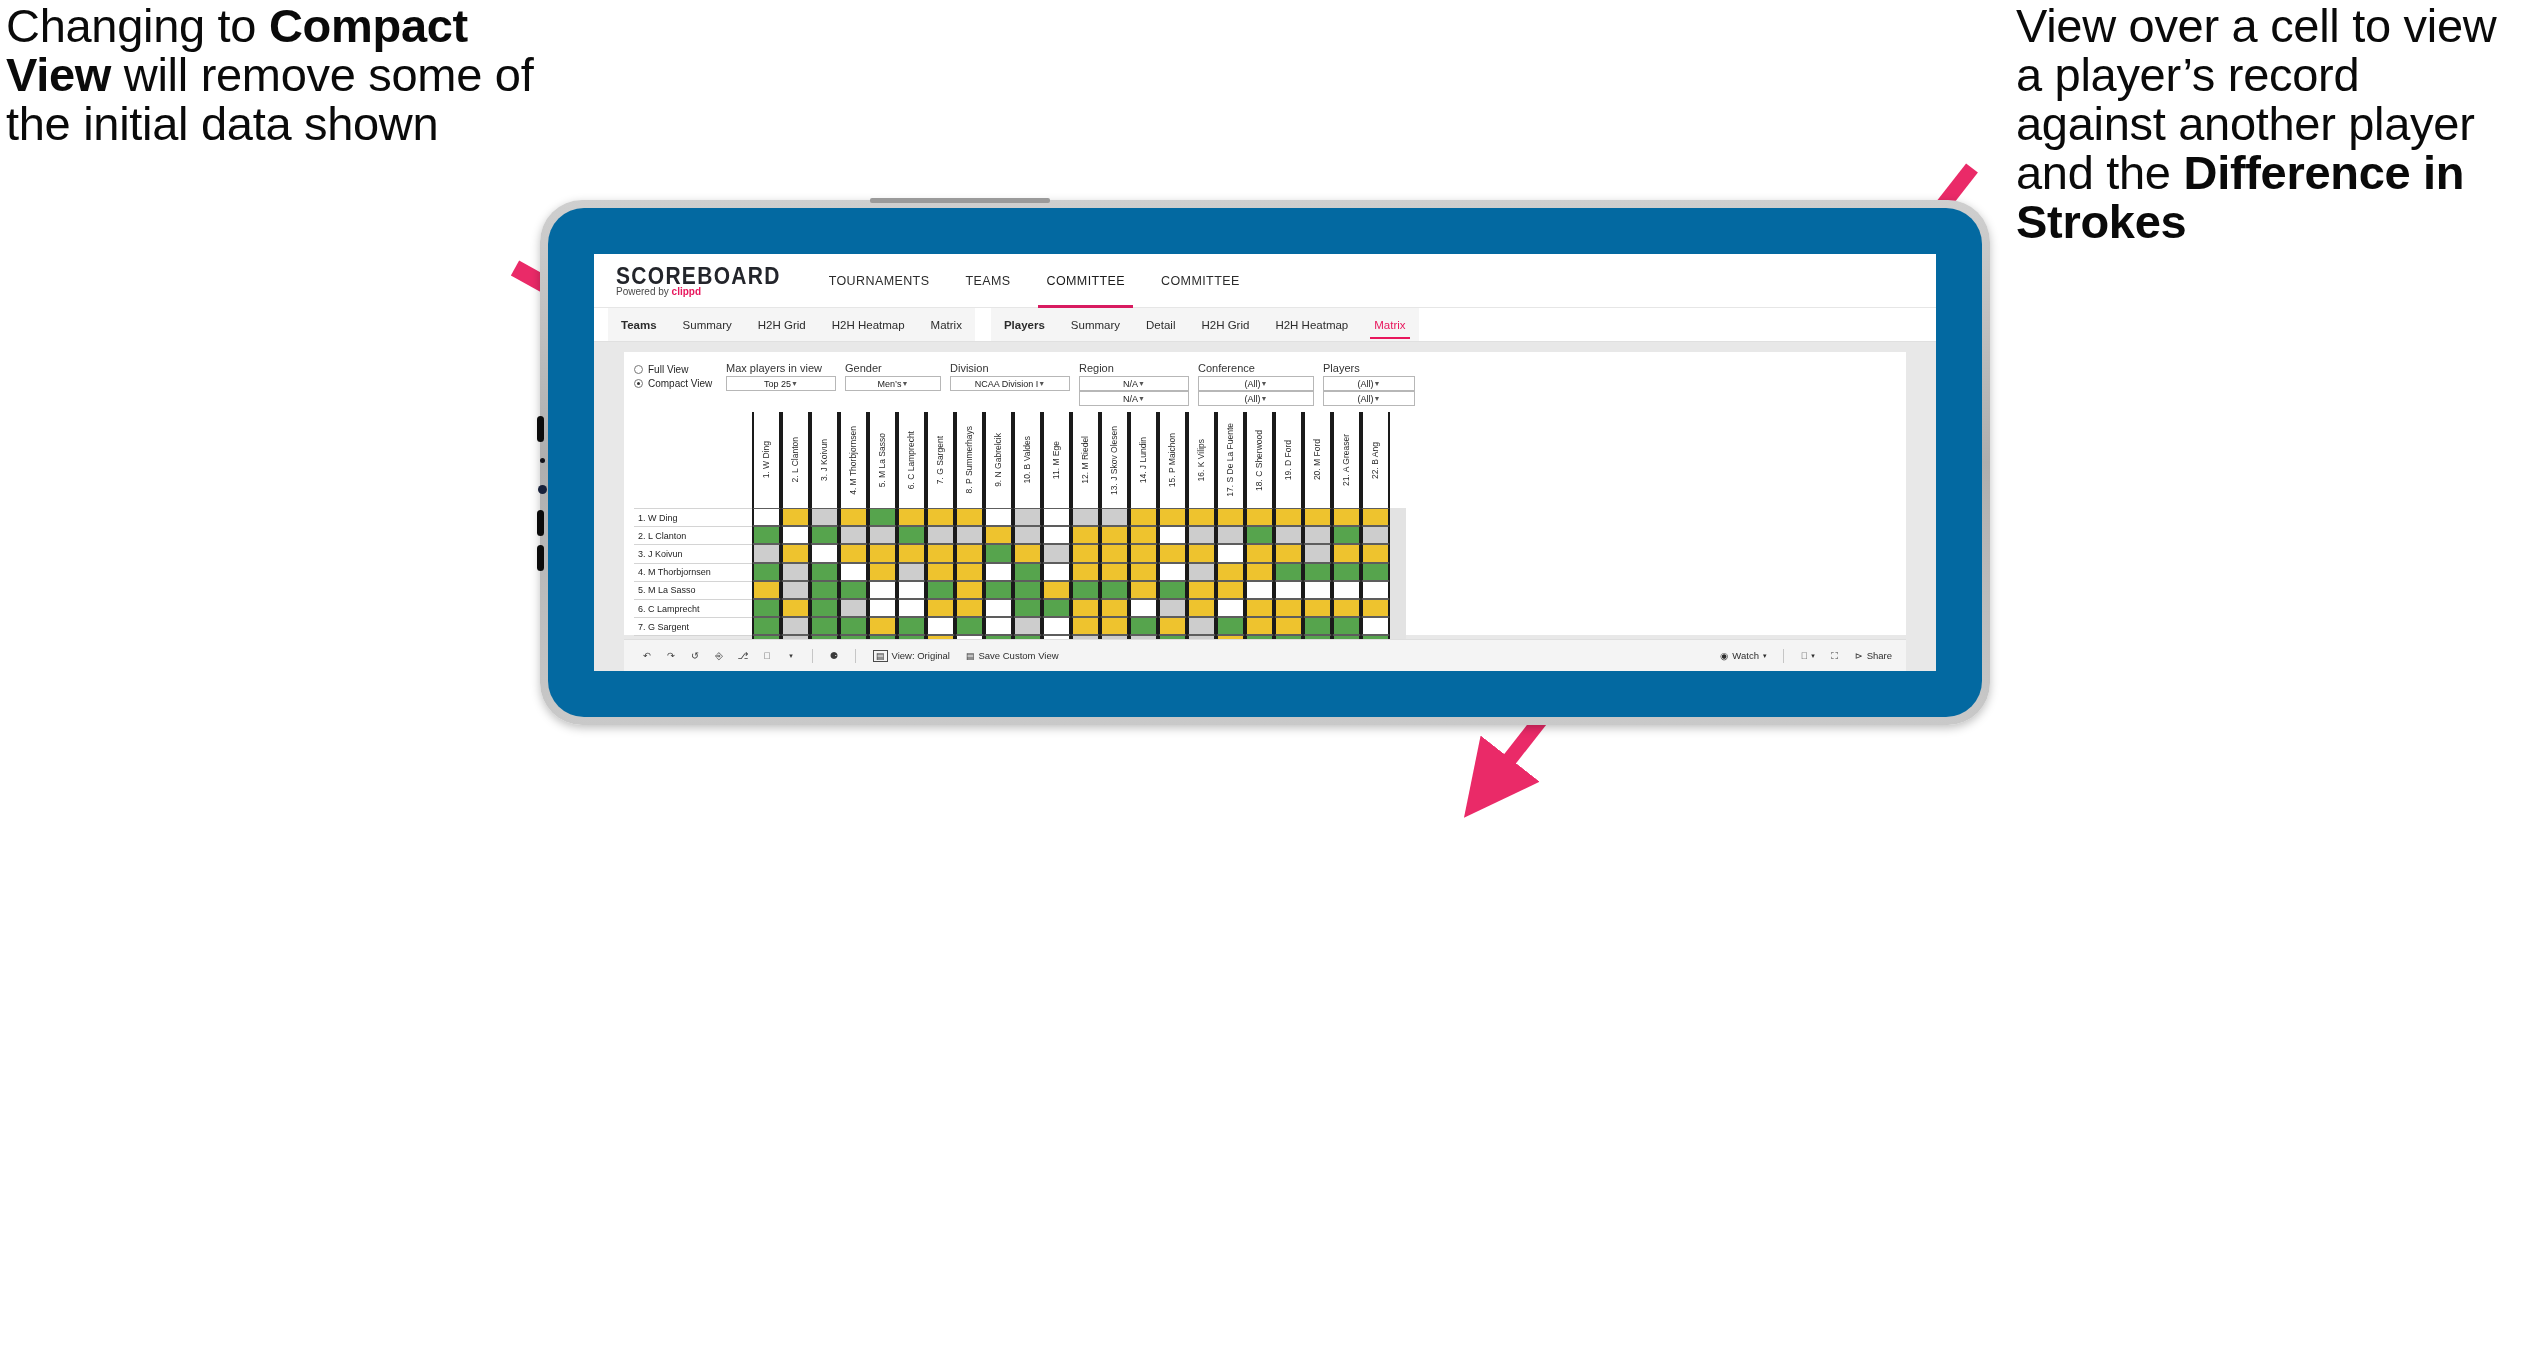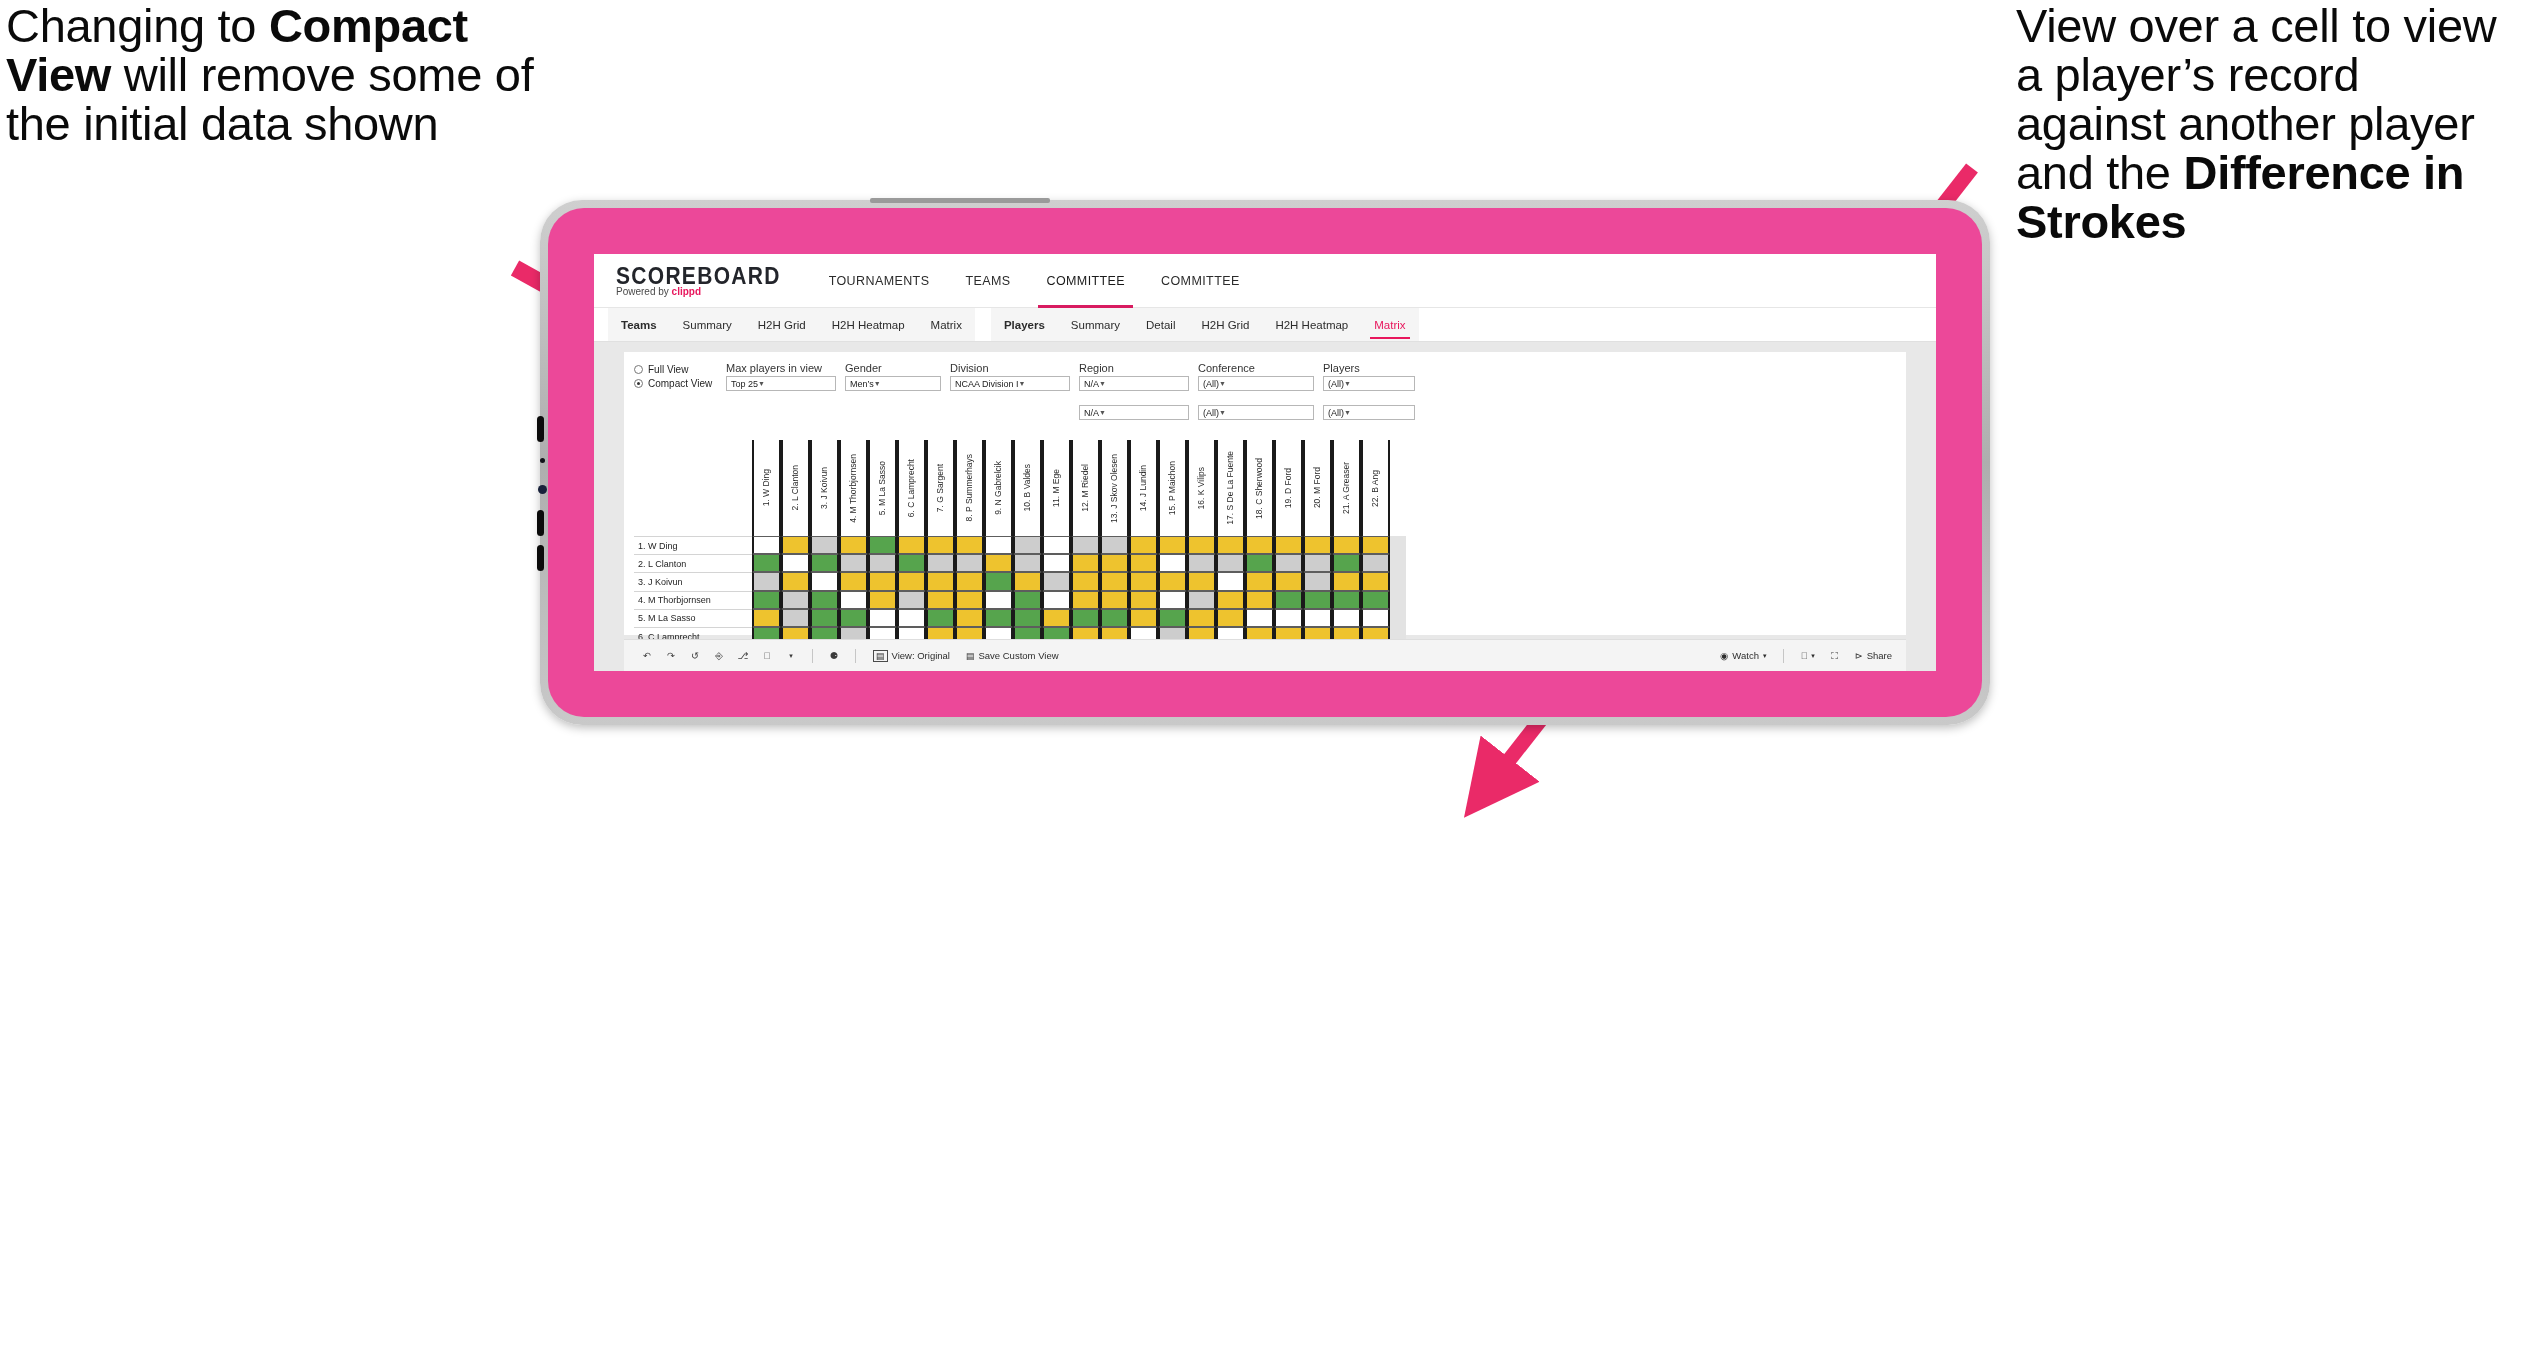--- a/index.html
+++ b/index.html
@@ -35,21 +35,21 @@
     width:1450px; height:525px;
   }
   .tablet-outer {
     position:absolute; inset:0;
     background:linear-gradient(180deg,#cfcfcf 0%,#aeaeae 50%,#c9c9c9 100%);
     border-radius:42px;
     box-shadow:0 3px 10px rgba(0,0,0,.25);
   }
   .tablet-bezel {
     position:absolute; left:8px; top:8px; right:8px; bottom:8px;
-    background:#ec4899;
+    background:#0369a1;
     border-radius:36px;
   }
   .tablet-screen {
     position:absolute; left:46px; top:46px; right:46px; bottom:46px;
     background:#ffffff;
     overflow:hidden;
   }
   .side-btn { position:absolute; background:#0b0b0b; border-radius:6px; }
   .cam-dot  { position:absolute; background:#121219; border-radius:50%; }
 
@@ -122,22 +122,22 @@
   .fcol { margin-right:9px; }
   .fcol.w1 { width:110px; }
   .fcol.w2 { width:96px; }
   .fcol.w3 { width:120px; }
   .fcol.w4 { width:110px; }
   .fcol.w5 { width:116px; }
   .fcol.w6 { width:92px; }
   .flabel { font-size:11px; color:#333; margin-bottom:2px; }
   .sel-box {
     height:15px; border:1px solid #b7b7b7; background:#fff;
-    display:flex; align-items:center; justify-content:flex-start;
-    padding:0 4px; font-size:9px; color:#222; margin-bottom:14px;
+    display:flex; align-items:center; justify-content:center;
+    padding:0 12px; font-size:9px; color:#222; margin-bottom:0;
   }
   .caret { font-size:7px; color:#555; }
 
   
   .matrix-wrap { position:relative; margin-top:6px; padding-left:10px; }
   .mx { display:flex; }
   .row-head-col { width:118px; flex:none; }
   .grid-col { flex:none; position:relative; }
 
   .vhead-row { display:flex; height:96px; align-items:flex-end; }

